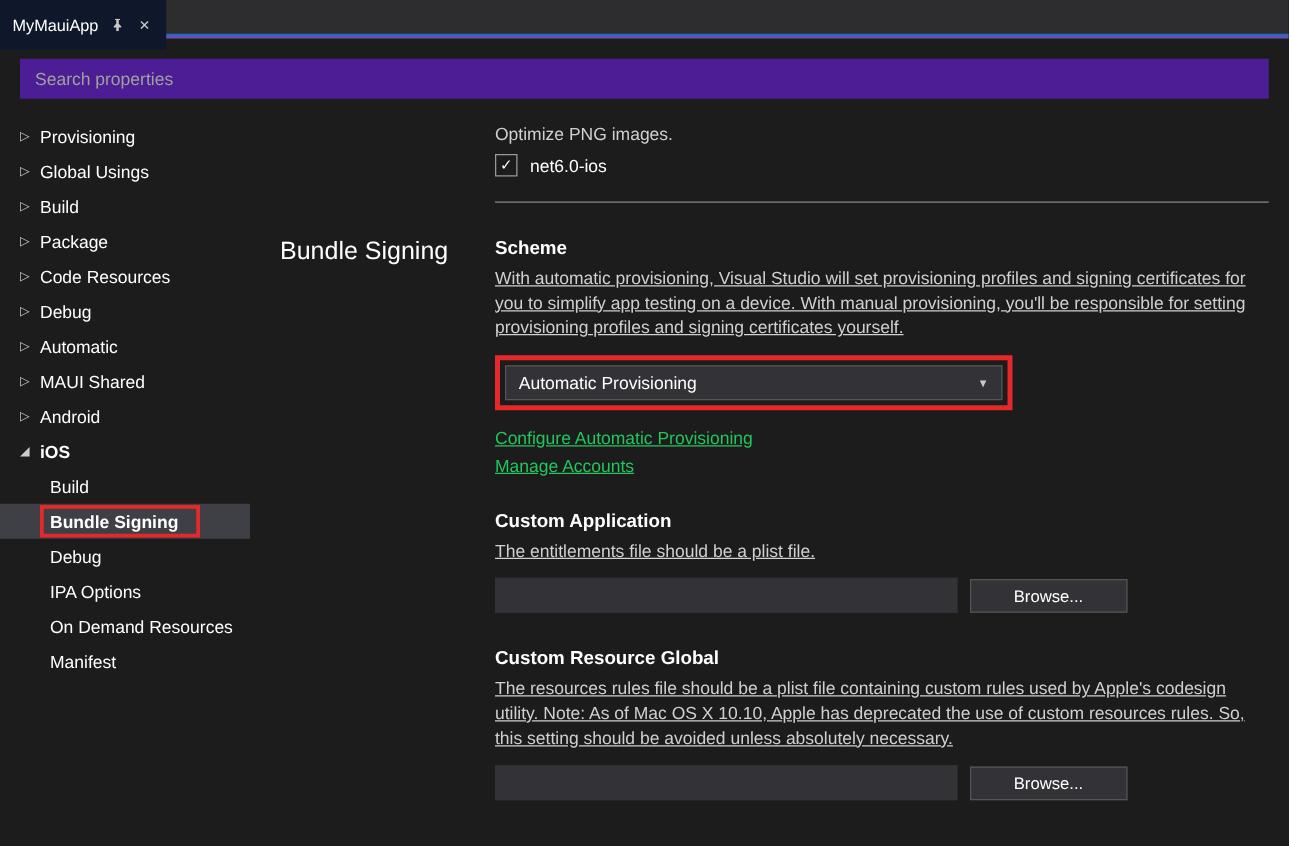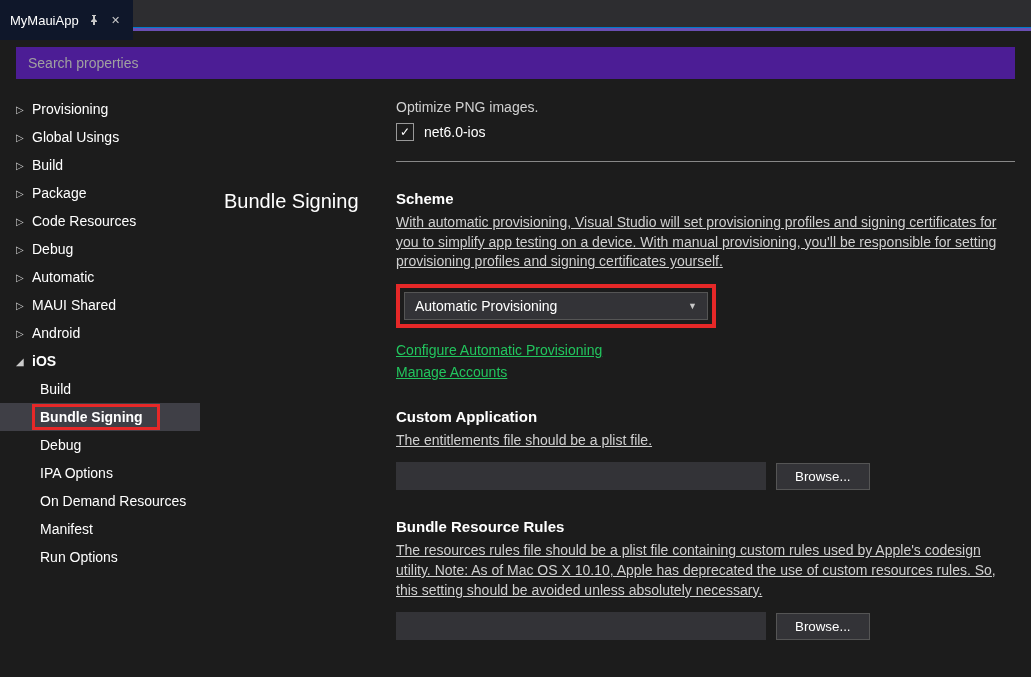--- a/index.html
+++ b/index.html
@@ -142,21 +142,21 @@
     line-height: 1.4;
     text-decoration: underline;
   }
   .dropdown-highlight {
     border: 4px solid #e62828;
     padding: 4px;
     display: inline-block;
     margin-bottom: 14px;
   }
   .dropdown {
-    width: 304px;
+    width: 398px;
     background: #333337;
     border: 1px solid #555;
     color: #fff;
     padding: 5px 10px;
     display: flex;
     justify-content: space-between;
     align-items: center;
   }
   .dropdown .caret { font-size: 9px; color: #c8c8c8; }
   .link {
@@ -177,21 +177,21 @@
     border: 1px solid #333337;
     width: 370px;
     height: 28px;
     color: #fff;
     padding: 0 8px;
   }
   .btn {
     background: #333337;
     border: 1px solid #555;
     color: #fff;
-    padding: 5px 18px;
+    padding: 5px 34px;
     cursor: pointer;
   }
   .group { margin-bottom: 28px; }
 </style>
 </head>
 <body>
 
 <div class="tab-bar">
   <div class="tab">
     <span>MyMauiApp</span>
@@ -262,23 +262,20 @@
       </div>
     <div class="side-item sub">
         <span class="label">IPA Options</span>
       </div>
     <div class="side-item sub">
         <span class="label">On Demand Resources</span>
       </div>
     <div class="side-item sub">
         <span class="label">Manifest</span>
       </div>
-    <div class="side-item sub">
-        <span class="label">Run Options</span>
-      </div>
   </div>
 
   <div class="content">
     <div class="section-row">
       <div class="section-title"></div>
       <div class="section-body">
         <div class="cut-text">Optimize PNG images.</div>
         <div class="checkbox-line">
           <span class="checkbox">✓</span>
           <span>net6.0-ios</span>
@@ -307,21 +304,21 @@
         <div class="group">
           <div class="field-label">Custom Application</div>
           <div class="field-desc">The entitlements file should be a plist file.</div>
           <div class="input-row">
             <input class="text-input" style="">
             <button class="btn">Browse...</button>
           </div>
         </div>
 
         <div class="group">
-          <div class="field-label">Bundle Resource Rules</div>
+          <div class="field-label">Custom Resource Global</div>
           <div class="field-desc">The resources rules file should be a plist file containing custom rules used by Apple's codesign utility. Note: As of Mac OS X 10.10, Apple has deprecated the use of custom resources rules. So, this setting should be avoided unless absolutely necessary.</div>
           <div class="input-row">
             <input class="text-input" style="">
             <button class="btn">Browse...</button>
           </div>
         </div>
 
       </div>
     </div>
   </div>

